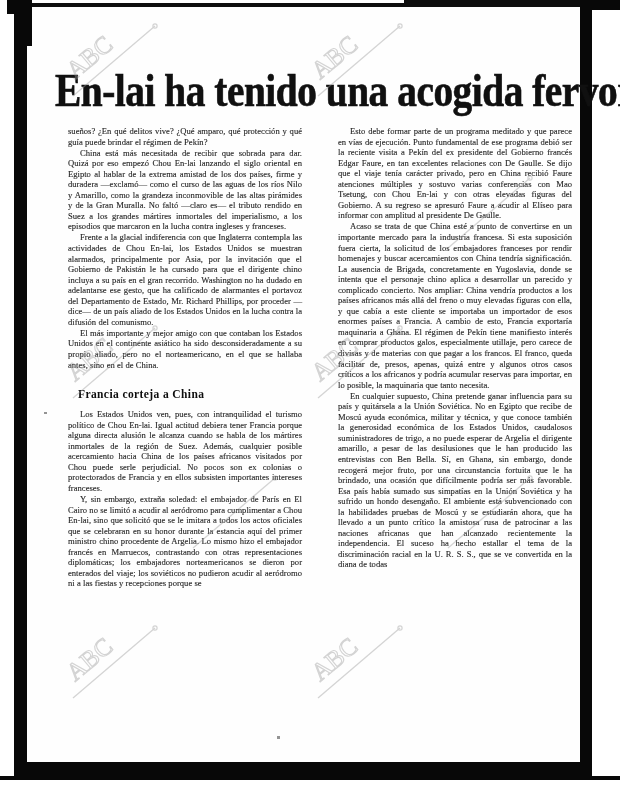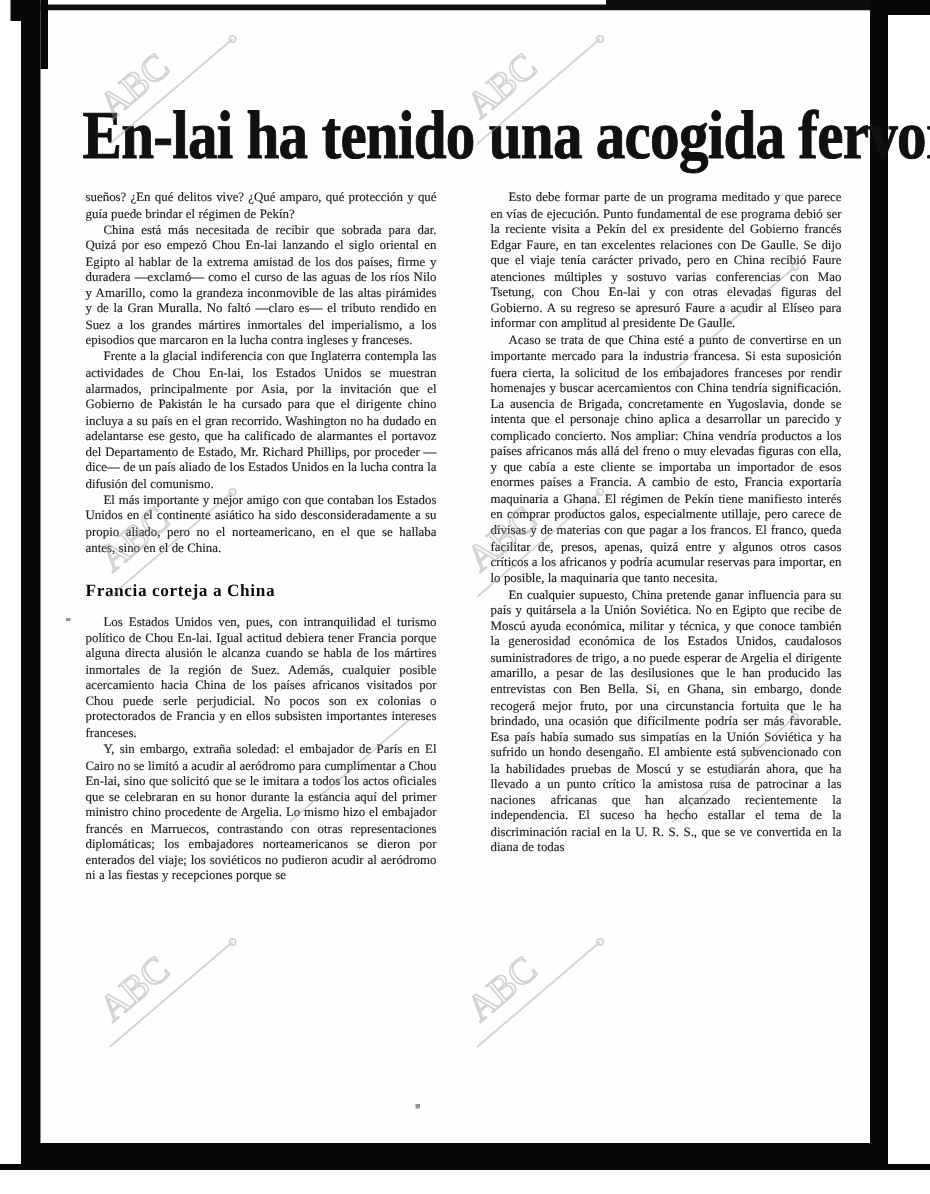--- a/index.html
+++ b/index.html
@@ -108,21 +108,21 @@
     white-space: nowrap;
     color: #101010;
     transform: scaleY(1.14) scaleX(0.985);
     transform-origin: left top;
     -webkit-text-stroke: 0.55px #101010;
   }
 
   
   .columns {
     position: absolute;
-    left: 57px;
+    left: 68px;
     top: 126px;
     width: 504px;
     display: flex;
     gap: 36px;
     justify-content: center;
   }
   .col {
     width: 242px;
   }
 
@@ -135,21 +135,21 @@
     color: #232323;
     font-family: "Liberation Serif", "DejaVu Serif", serif;
     -webkit-text-stroke: 0.12px #333;
     word-spacing: 0.1px;
   }
   .col p.no-indent {
     text-indent: 0;
   }
 
   .subhead {
-    margin: 18px 0 8px 0;
+    margin: 18px 0 8px 10px;
     font-size: 11.5px;
     font-weight: 700;
     line-height: 13px;
     color: #0d0d0d;
     font-family: "Liberation Serif", "DejaVu Serif", serif;
     letter-spacing: 0.4px;
     text-indent: 0;
     text-align: left;
   }
 

